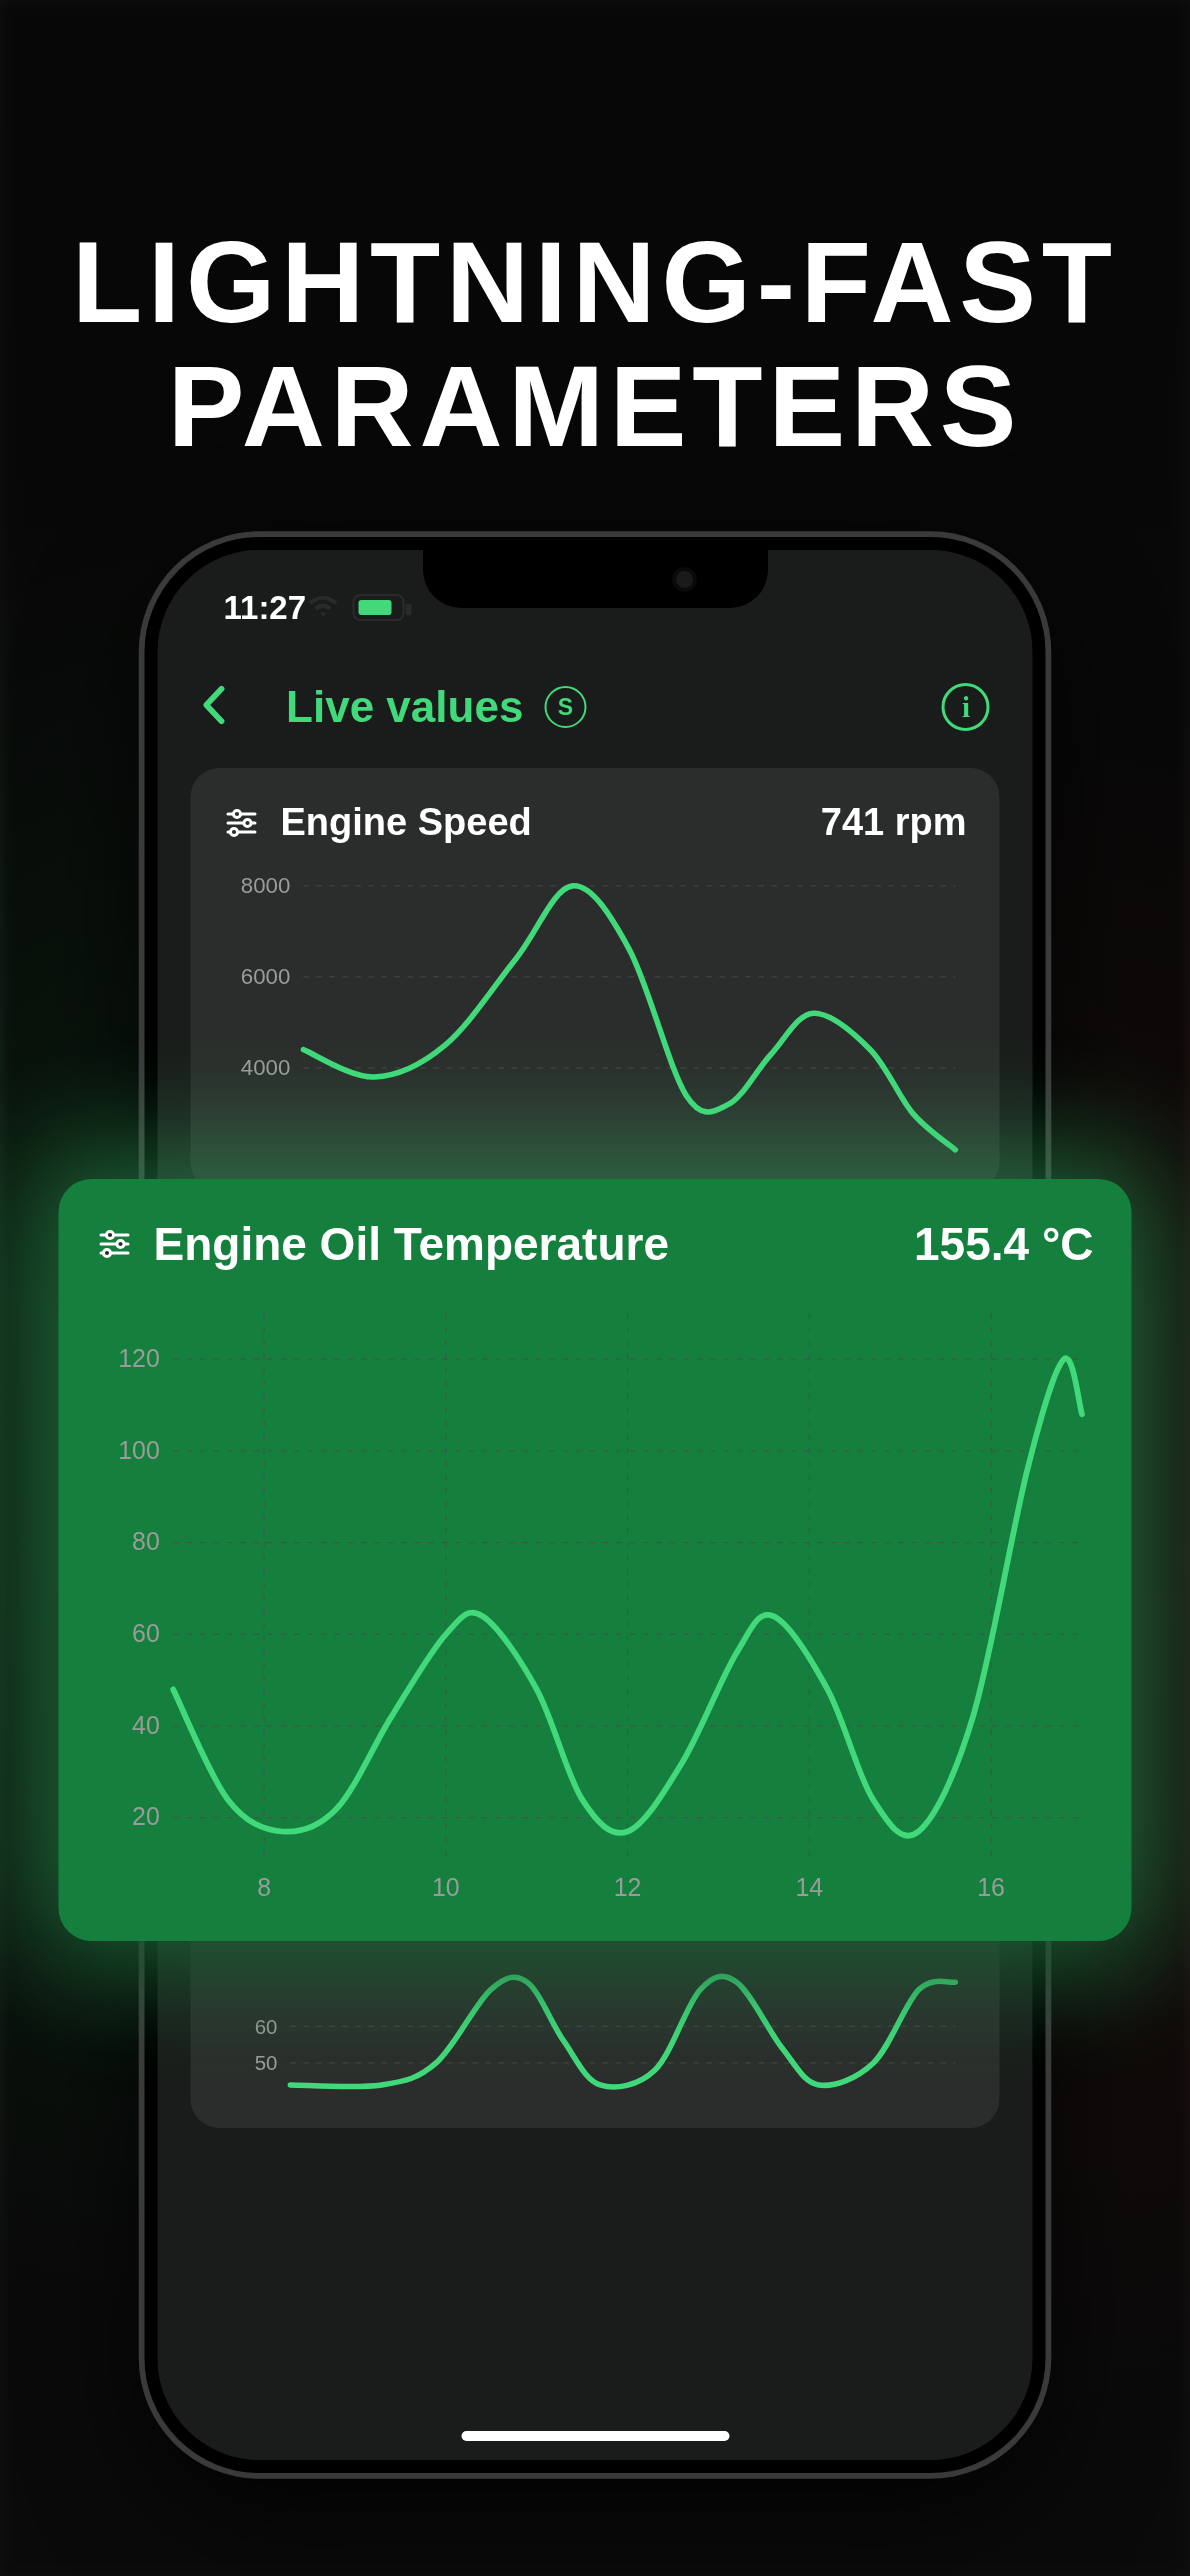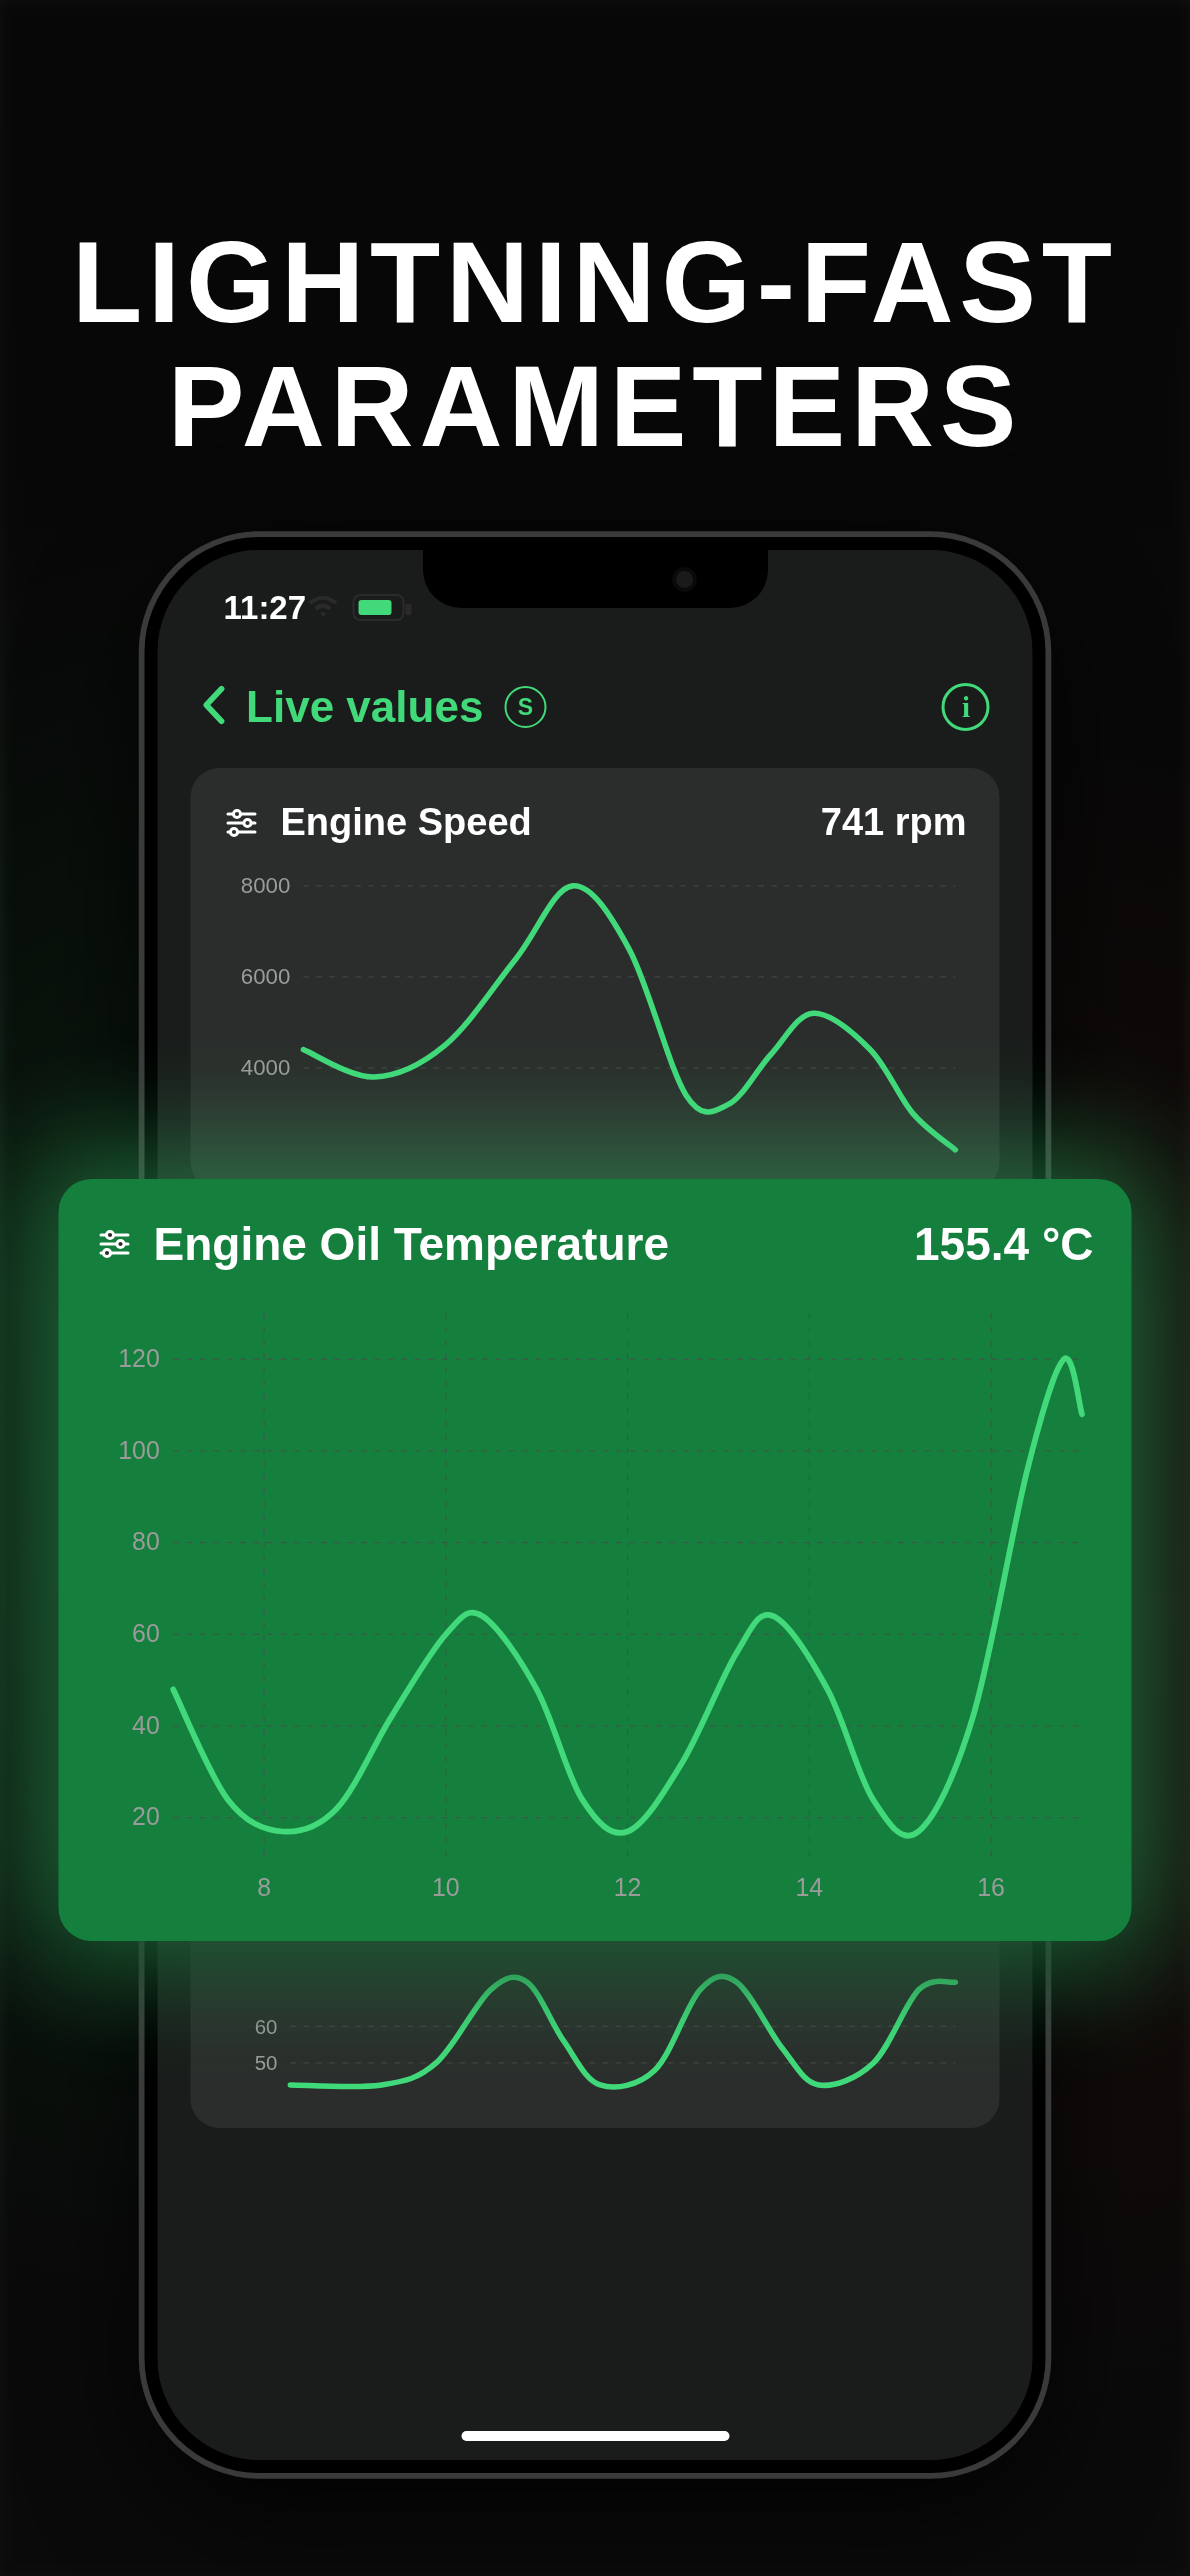--- a/index.html
+++ b/index.html
@@ -74,21 +74,21 @@
     position:relative;
   }
   .battery-pill::before { content:""; position:absolute; left:3.8px; top:3.8px; bottom:3.8px; width:33px; background:#41d97a; border-radius:2.9px;}
   .battery-pill::after { content:""; position:absolute; right:-8.6px; top:7.7px; width:5.8px; height:11.5px; background:#2a2a2a; border-radius:1.9px;}
   
   .nav-row {
     display:flex; align-items:center; justify-content:space-between;
     padding: 40px 9.6px 36px;
   }
   .nav-left { display:flex; align-items:center; gap:21px; color:#41d97a;}
-  .nav-title { font-size:44px; font-weight:700; }
+  .nav-title { font-size:44px; font-weight:700;margin-left:40px; }
   .s-badge {
     width:42px; height:42px; border:2.9px solid #41d97a; border-radius:50%;
     display:flex; align-items:center; justify-content:center;
     font-size:23px; font-weight:700; color:#41d97a;
   }
   .info-btn {
     width:48px; height:48px; border:3.8px solid #41d97a; border-radius:50%;
     color:#41d97a; display:flex; align-items:center; justify-content:center;
     font-size:29px; font-weight:700; font-family: Georgia, serif;
   }

